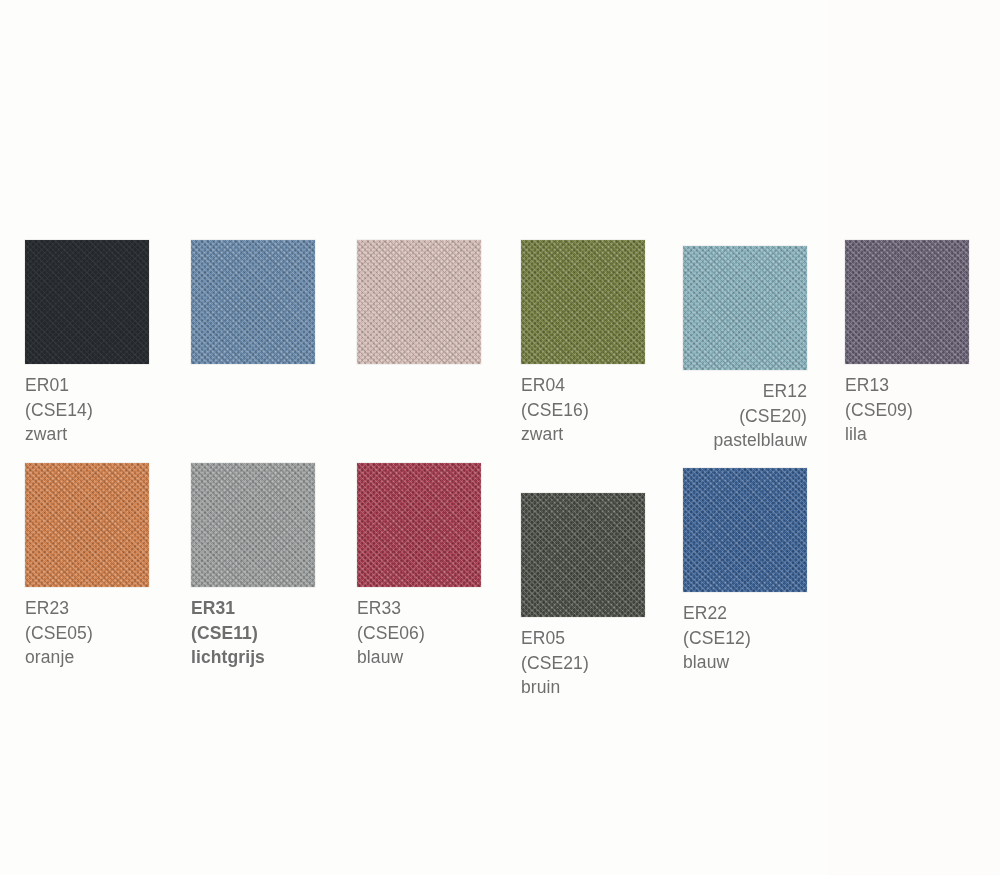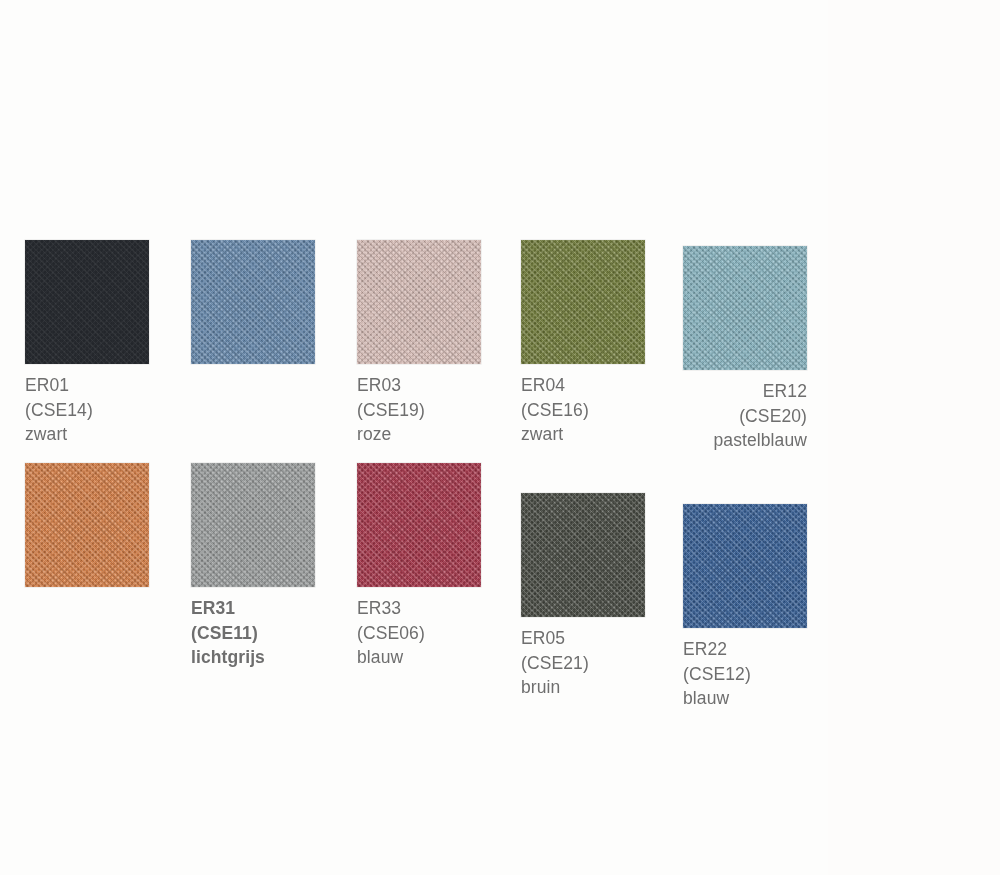--- a/index.html
+++ b/index.html
@@ -95,44 +95,52 @@
           <div>ER01</div>
           <div>(CSE14)</div>
           <div>zwart</div>
         </div>
       </div>
       <div class="swatch-cell" style="left: 191px; top: 240px;">
         <div class="chip" style="background: rgb(106, 140, 176);"></div>
       </div>
       <div class="swatch-cell" style="left: 357px; top: 240px;">
         <div class="chip" style="background: rgb(221, 195, 189);"></div>
-        <div class="caption">
-          <div>ER03</div>
-          <div>(CSE19)</div>
-          <div>roze</div>
-        </div>
       </div>
       <div class="swatch-cell" style="left: 521px; top: 240px;">
         <div class="chip" style="background: rgb(117, 128, 63);"></div>
         <div class="caption">
           <div>ER04</div>
           <div>(CSE16)</div>
           <div>zwart</div>
         </div>
       </div>
       <div class="swatch-cell" style="left: 683px; top: 246px; text-align: right;">
         <div class="chip" style="background: rgb(140, 184, 196);"></div>
         <div class="caption">
           <div>ER12</div>
           <div>(CSE20)</div>
           <div>pastelblauw</div>
         </div>
       </div>
+      <div class="swatch-cell" style="left: 845px; top: 240px;">
+        <div class="chip" style="background: rgb(107, 98, 119);"></div>
+        <div class="caption">
+          <div>ER13</div>
+          <div>(CSE09)</div>
+          <div>lila</div>
+        </div>
+      </div>
       <div class="swatch-cell" style="left: 25px; top: 463px;">
         <div class="chip" style="background: rgb(217, 131, 76);"></div>
+        <div class="caption">
+          <div>ER23</div>
+          <div>(CSE05)</div>
+          <div>oranje</div>
+        </div>
       </div>
       <div class="swatch-cell" style="left: 191px; top: 463px; font-weight: bold;">
         <div class="chip" style="background: rgb(160, 163, 163);"></div>
         <div class="caption">
           <div>ER31</div>
           <div>(CSE11)</div>
           <div>lichtgrijs</div>
         </div>
       </div>
       <div class="swatch-cell" style="left: 357px; top: 463px;">
@@ -144,21 +152,21 @@
         </div>
       </div>
       <div class="swatch-cell" style="left: 521px; top: 463px; margin-top: 30px;">
         <div class="chip" style="background: rgb(75, 78, 70);"></div>
         <div class="caption">
           <div>ER05</div>
           <div>(CSE21)</div>
           <div>bruin</div>
         </div>
       </div>
-      <div class="swatch-cell" style="left: 683px; top: 468px; margin-top: 36px;">
+      <div class="swatch-cell" style="left: 683px; top: 468px;">
         <div class="chip" style="background: rgb(59, 99, 153);"></div>
         <div class="caption">
           <div>ER22</div>
           <div>(CSE12)</div>
           <div>blauw</div>
         </div>
       </div>
     </div>
 </div>
 

